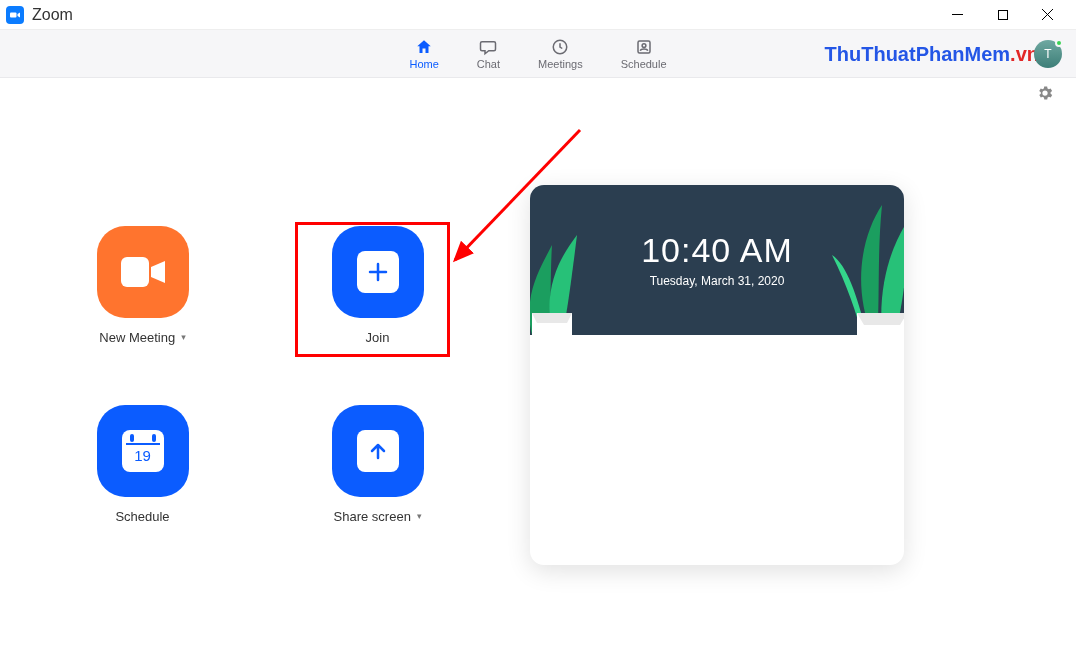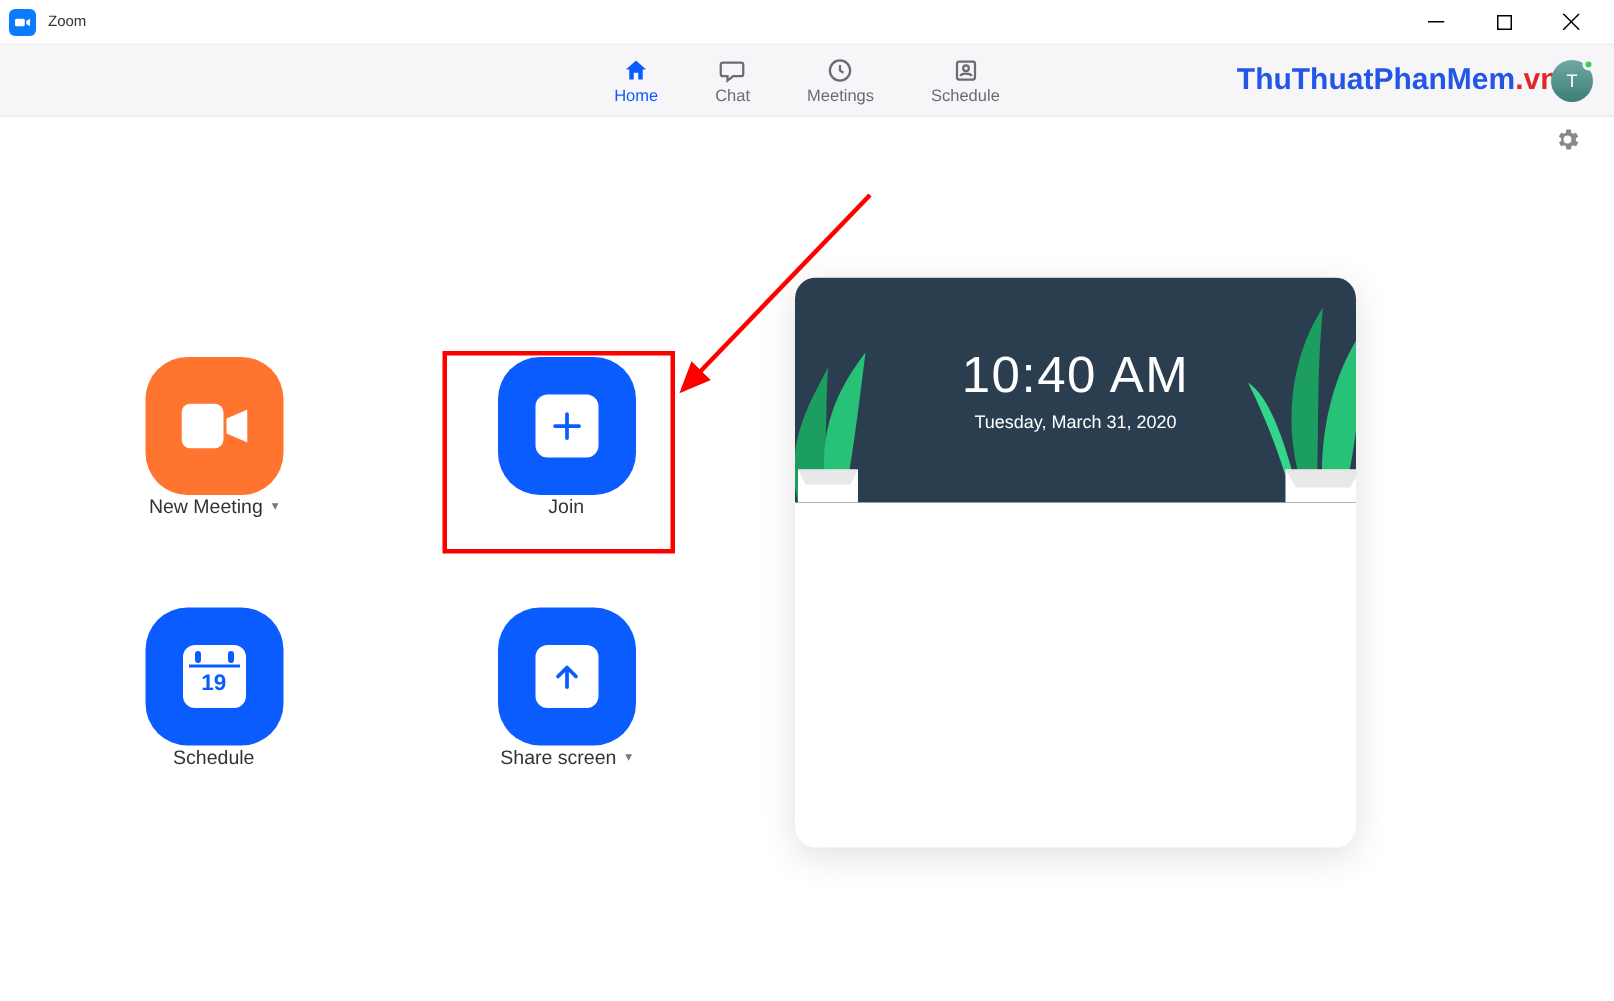--- a/index.html
+++ b/index.html
@@ -1,21 +1,21 @@
 <!DOCTYPE html>
 <html><head>
 <meta charset="utf-8">
 <style>
   * { box-sizing: border-box; margin: 0; padding: 0; font-family: -apple-system, BlinkMacSystemFont, "Segoe UI", Arial, sans-serif; }
   html, body { width: 1076px; height: 667px; background: #fff; overflow: hidden; }
 
   
   .titlebar { height: 30px; background: #fff; display: flex; align-items: center; padding: 0 6px; border-bottom: 1px solid #eee; }
   .titlebar .app-icon { width: 18px; height: 18px; background: #0b7cff; border-radius: 4px; display: flex; align-items: center; justify-content: center; margin-right: 8px; }
-  .titlebar .app-title { font-size: 10px; color: #333; }
+  .titlebar .app-title { font-size: 16px; color: #333; }
   .titlebar .spacer { flex: 1; }
   .titlebar .win-btn { width: 45px; height: 30px; display: flex; align-items: center; justify-content: center; color: #333; font-size: 13px; cursor: default; }
   .titlebar .win-btn svg { stroke: #000; }
 
   
   .topnav { height: 48px; background: #f6f6f8; display: flex; align-items: center; justify-content: center; position: relative; border-bottom: 1px solid #e9e9ec; }
   .tabs { display: flex; gap: 38px; }
   .tab { display: flex; flex-direction: column; align-items: center; justify-content: center; font-size: 11px; color: #6b6b72; cursor: pointer; gap: 2px; }
   .tab.active { color: #0b5cff; }
   .tab .tab-icon { height: 18px; display: flex; align-items: center; justify-content: center; }
@@ -27,21 +27,21 @@
   .avatar { width: 28px; height: 28px; border-radius: 50%; background: linear-gradient(180deg,#6fa8a1,#3d7e78); color: #fff; display: flex; align-items: center; justify-content: center; font-size: 12px; position: relative; }
   .status-dot { width: 8px; height: 8px; border-radius: 50%; background: #39d353; border: 2px solid #f6f6f8; position: absolute; right: -1px; top: -1px; }
 
   
   .under-row { height: 34px; display: flex; justify-content: flex-end; align-items: center; padding-right: 22px; }
   .gear { color: #888; cursor: pointer; }
 
   
   .main { display: flex; padding: 0 30px 30px 30px; height: calc(667px - 30px - 48px - 34px); align-items: center; }
   .grid-area { width: 460px; display: grid; grid-template-columns: 1fr 1fr; grid-template-rows: 1fr 1fr; row-gap: 60px; column-gap: 10px; justify-items: center; position: relative; }
-  .cell { display: flex; flex-direction: column; align-items: center; }
+  .cell { display: flex; flex-direction: column; align-items: center; gap: 12px; }
   .tile { width: 92px; height: 92px; border-radius: 28px; display: flex; align-items: center; justify-content: center; cursor: pointer; }
   .tile.orange { background: #ff742e; }
   .tile.blue { background: #0b5cff; }
   .inner-square { width: 42px; height: 42px; background: #fff; border-radius: 8px; display: flex; align-items: center; justify-content: center; }
   .cell-label { font-size: 13px; color: #333; display: flex; align-items: center; gap: 6px; }
   .chev { font-size: 9px; color: #777; }
 
   .highlight-box { position: absolute; border: 3px solid #ff0000; pointer-events: none; }
   .arrow-svg { position: absolute; pointer-events: none; }
 
@@ -174,21 +174,21 @@
     </div>
 
     <div class="cell">
       <div class="tile blue">
         <div class="inner-square" style="position:relative;">
           <svg width="42" height="42" viewBox="0 0 42 42" style="position:absolute;top:0;left:0;">
               <rect x="8" y="4" width="4" height="8" rx="2" fill="#0b5cff"></rect>
               <rect x="30" y="4" width="4" height="8" rx="2" fill="#0b5cff"></rect>
               <line x1="4" y1="14" x2="38" y2="14" stroke="#0b5cff" stroke-width="2"></line>
             </svg>
-          <span style="color:#0b5cff;font-weight:700;font-size:15px;margin-top:10px;">19</span>
+          <span style="color:#0b5cff;font-weight:400;font-size:15px;margin-top:10px;">19</span>
         </div>
       </div>
       <div class="cell-label">
         <span>Schedule</span>
       </div>
     </div>
 
     <div class="cell">
       <div class="tile blue">
         <div class="inner-square">

